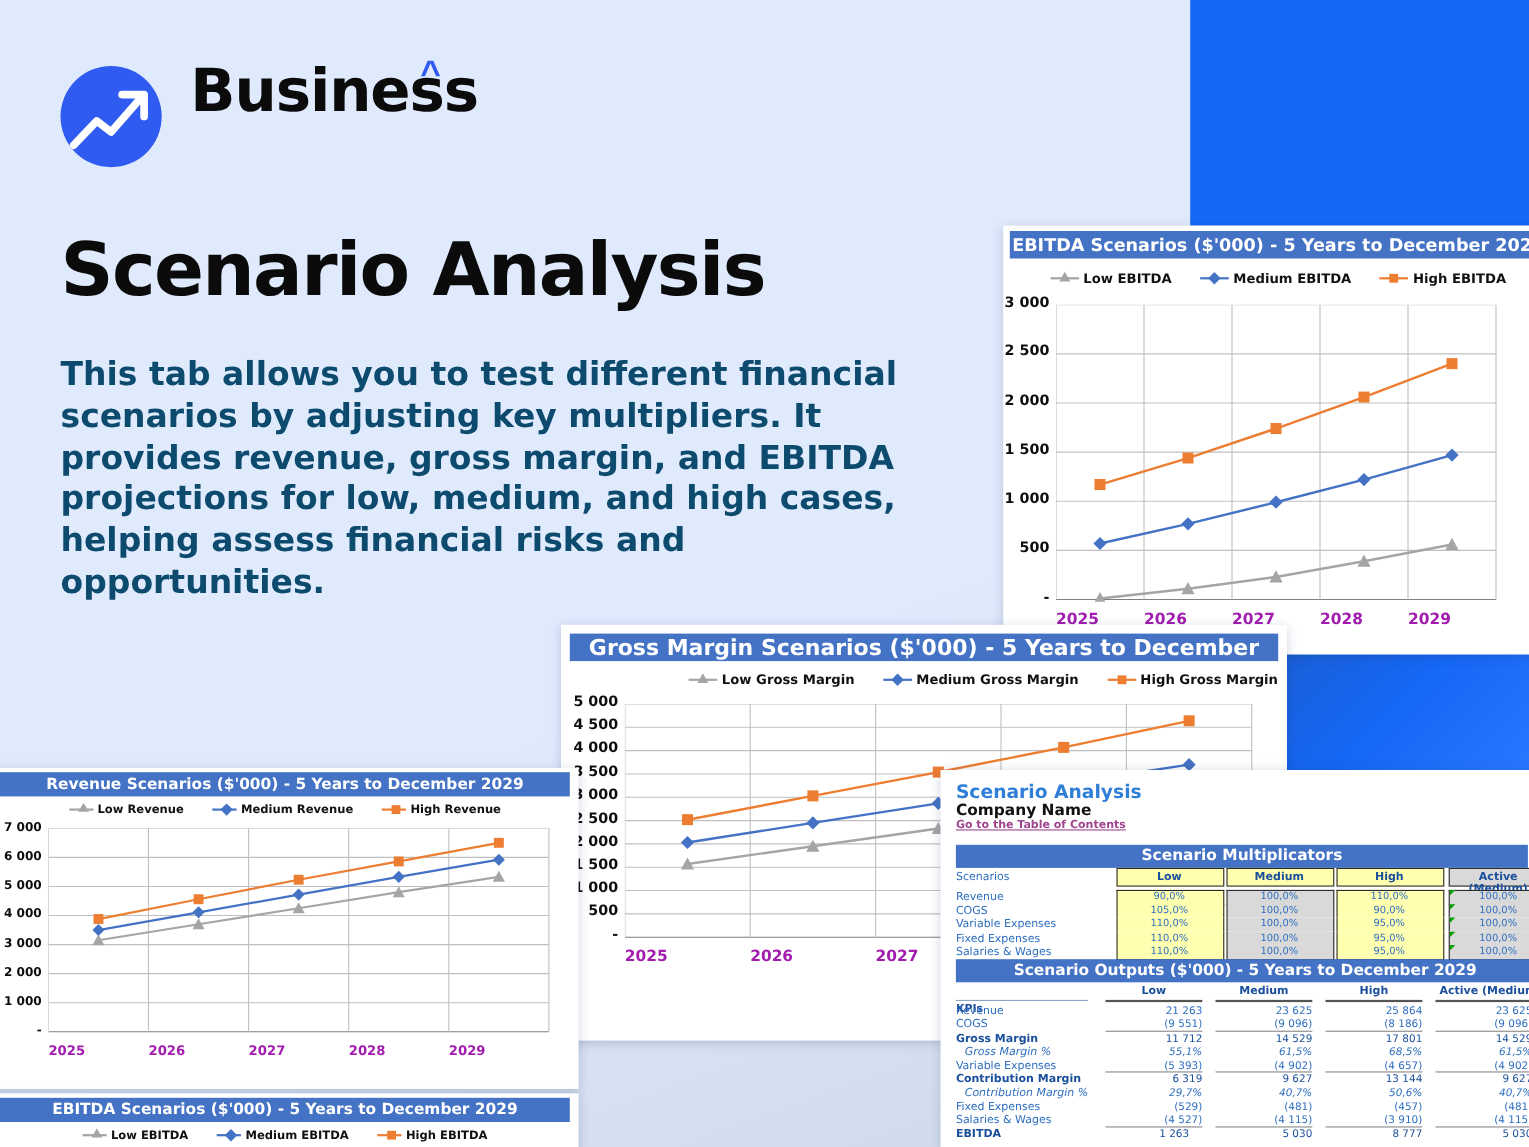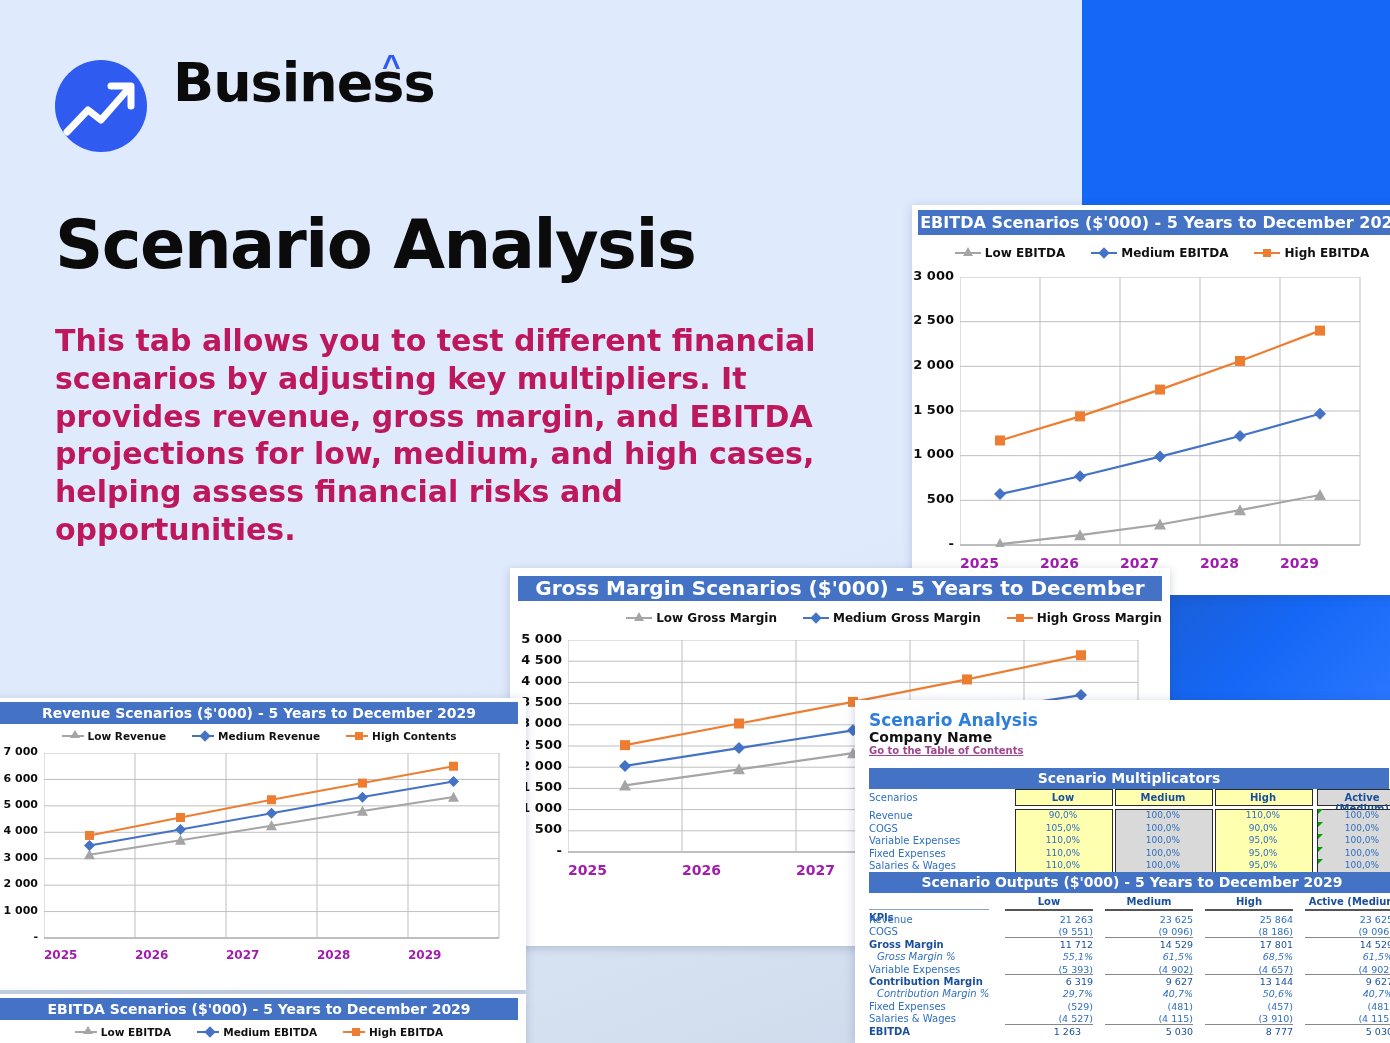--- a/index.html
+++ b/index.html
@@ -40,21 +40,21 @@
     letter-spacing:7px;font-family:"DejaVu Sans Mono",monospace;line-height:1;
   }
   .logo-sub .kit{color:#2f5bf0;}
   .page-title{
     position:absolute;left:55px;top:210px;width:830px;
     font-size:67px;font-weight:bold;color:#0b0b0b;letter-spacing:-1.5px;
     font-family:"DejaVu Sans",sans-serif;line-height:1.05;
   }
   .page-desc{
     position:absolute;left:55px;top:322px;width:800px;
-    font-size:30px;font-weight:bold;color:#be185d;line-height:1.26;
+    font-size:30px;font-weight:bold;color:#0c4a6e;line-height:1.26;
     font-family:"DejaVu Sans",sans-serif;
   }
   
   .card{position:absolute;background:#fff;box-shadow:0 2px 9px rgba(40,60,110,.22);}
   .chart-title{
     background:#4472c4;color:#fff;font-weight:bold;text-align:center;
     font-family:"DejaVu Sans",sans-serif;
   }
   .legend{display:flex;justify-content:center;align-items:center;}
   .legend-item{display:flex;align-items:center;margin:0 13px;font-weight:bold;color:#111;
@@ -279,21 +279,21 @@
     <div class="legend-item">
       <span class="lg-line" style="background:#4472c4;width:22px;">
           <i class="lg-mk dia" style="background:#4472c4;"></i>
         </span>
       <span>Medium Revenue</span>
     </div>
     <div class="legend-item">
       <span class="lg-line" style="background:#ed7d31;width:22px;">
           <i class="lg-mk" style="background:#ed7d31;"></i>
         </span>
-      <span>High Contents</span>
+      <span>High Revenue</span>
     </div>
   </div>
   <div class="plot" id="plot-rev" style="left: 52px; top: 55px; position: absolute;">
       <svg width="457" height="187">
         <line x1="0" y1="0" x2="455" y2="0" stroke="#bfbfbf" stroke-width="1"></line>
         <line x1="0" y1="26.428571428571427" x2="455" y2="26.428571428571427" stroke="#bfbfbf" stroke-width="1"></line>
         <line x1="0" y1="52.857142857142854" x2="455" y2="52.857142857142854" stroke="#bfbfbf" stroke-width="1"></line>
         <line x1="0" y1="79.28571428571428" x2="455" y2="79.28571428571428" stroke="#bfbfbf" stroke-width="1"></line>
         <line x1="0" y1="105.71428571428571" x2="455" y2="105.71428571428571" stroke="#bfbfbf" stroke-width="1"></line>
         <line x1="0" y1="132.14285714285714" x2="455" y2="132.14285714285714" stroke="#bfbfbf" stroke-width="1"></line>

